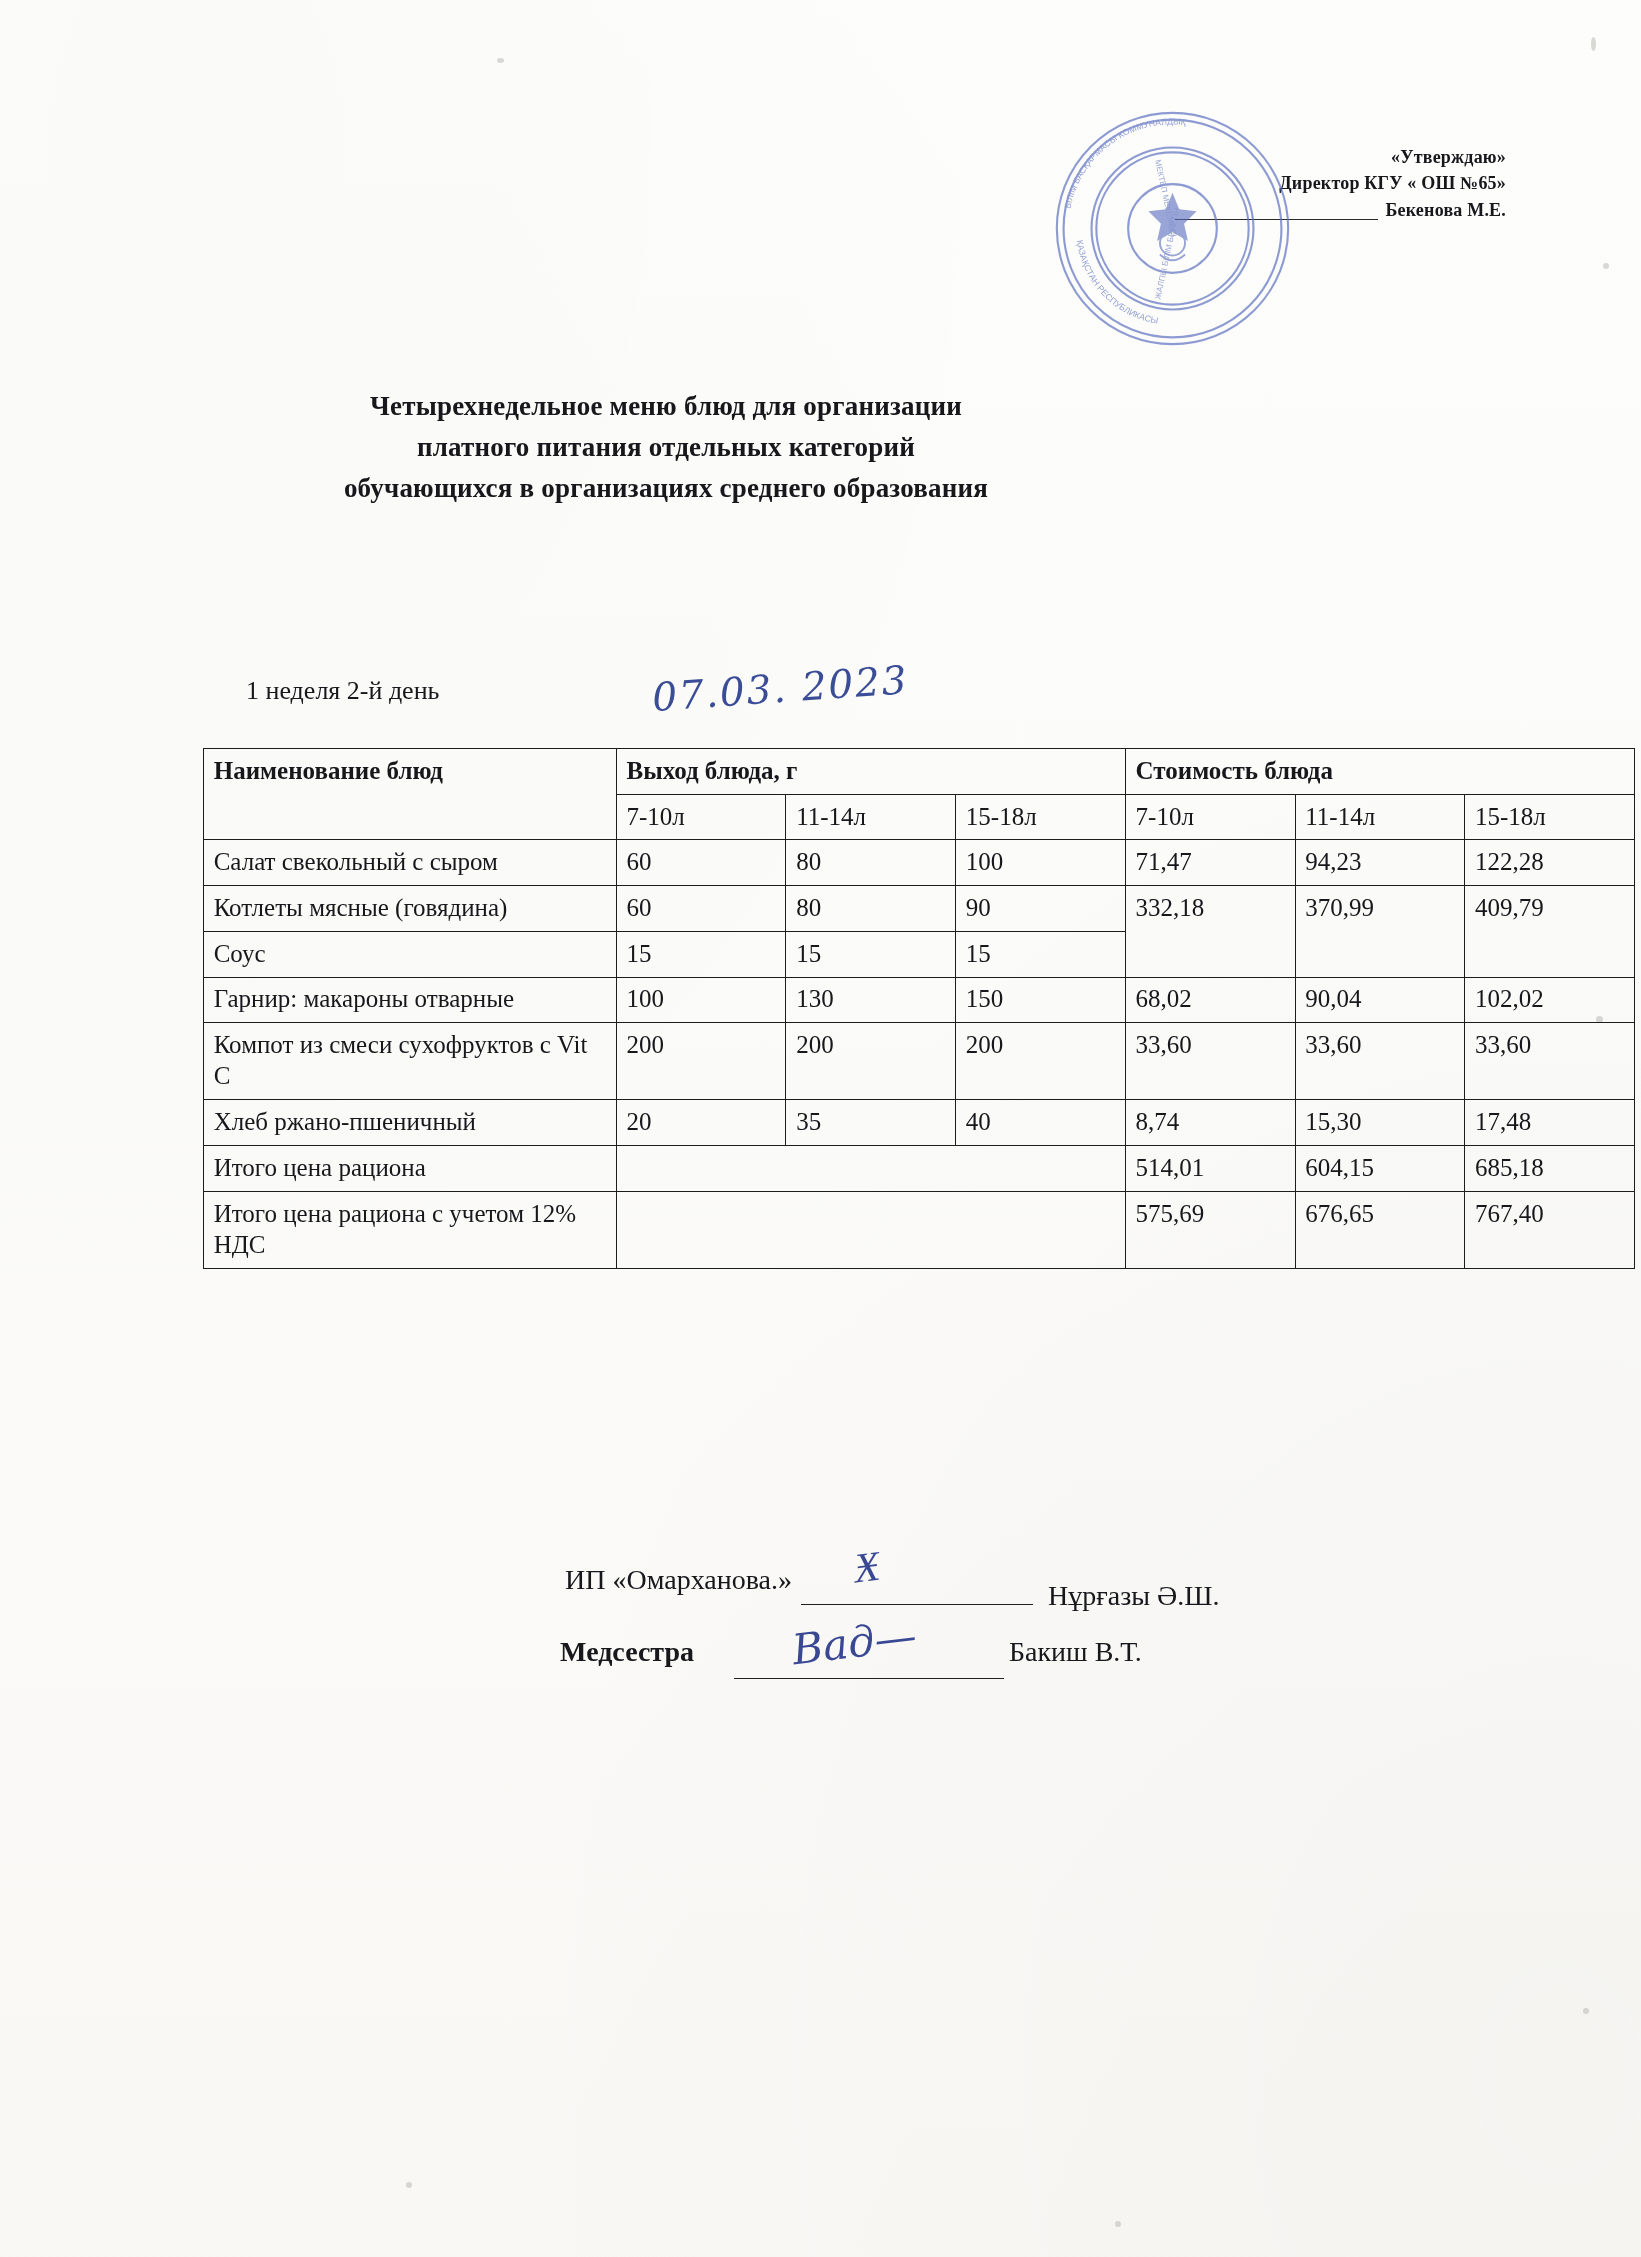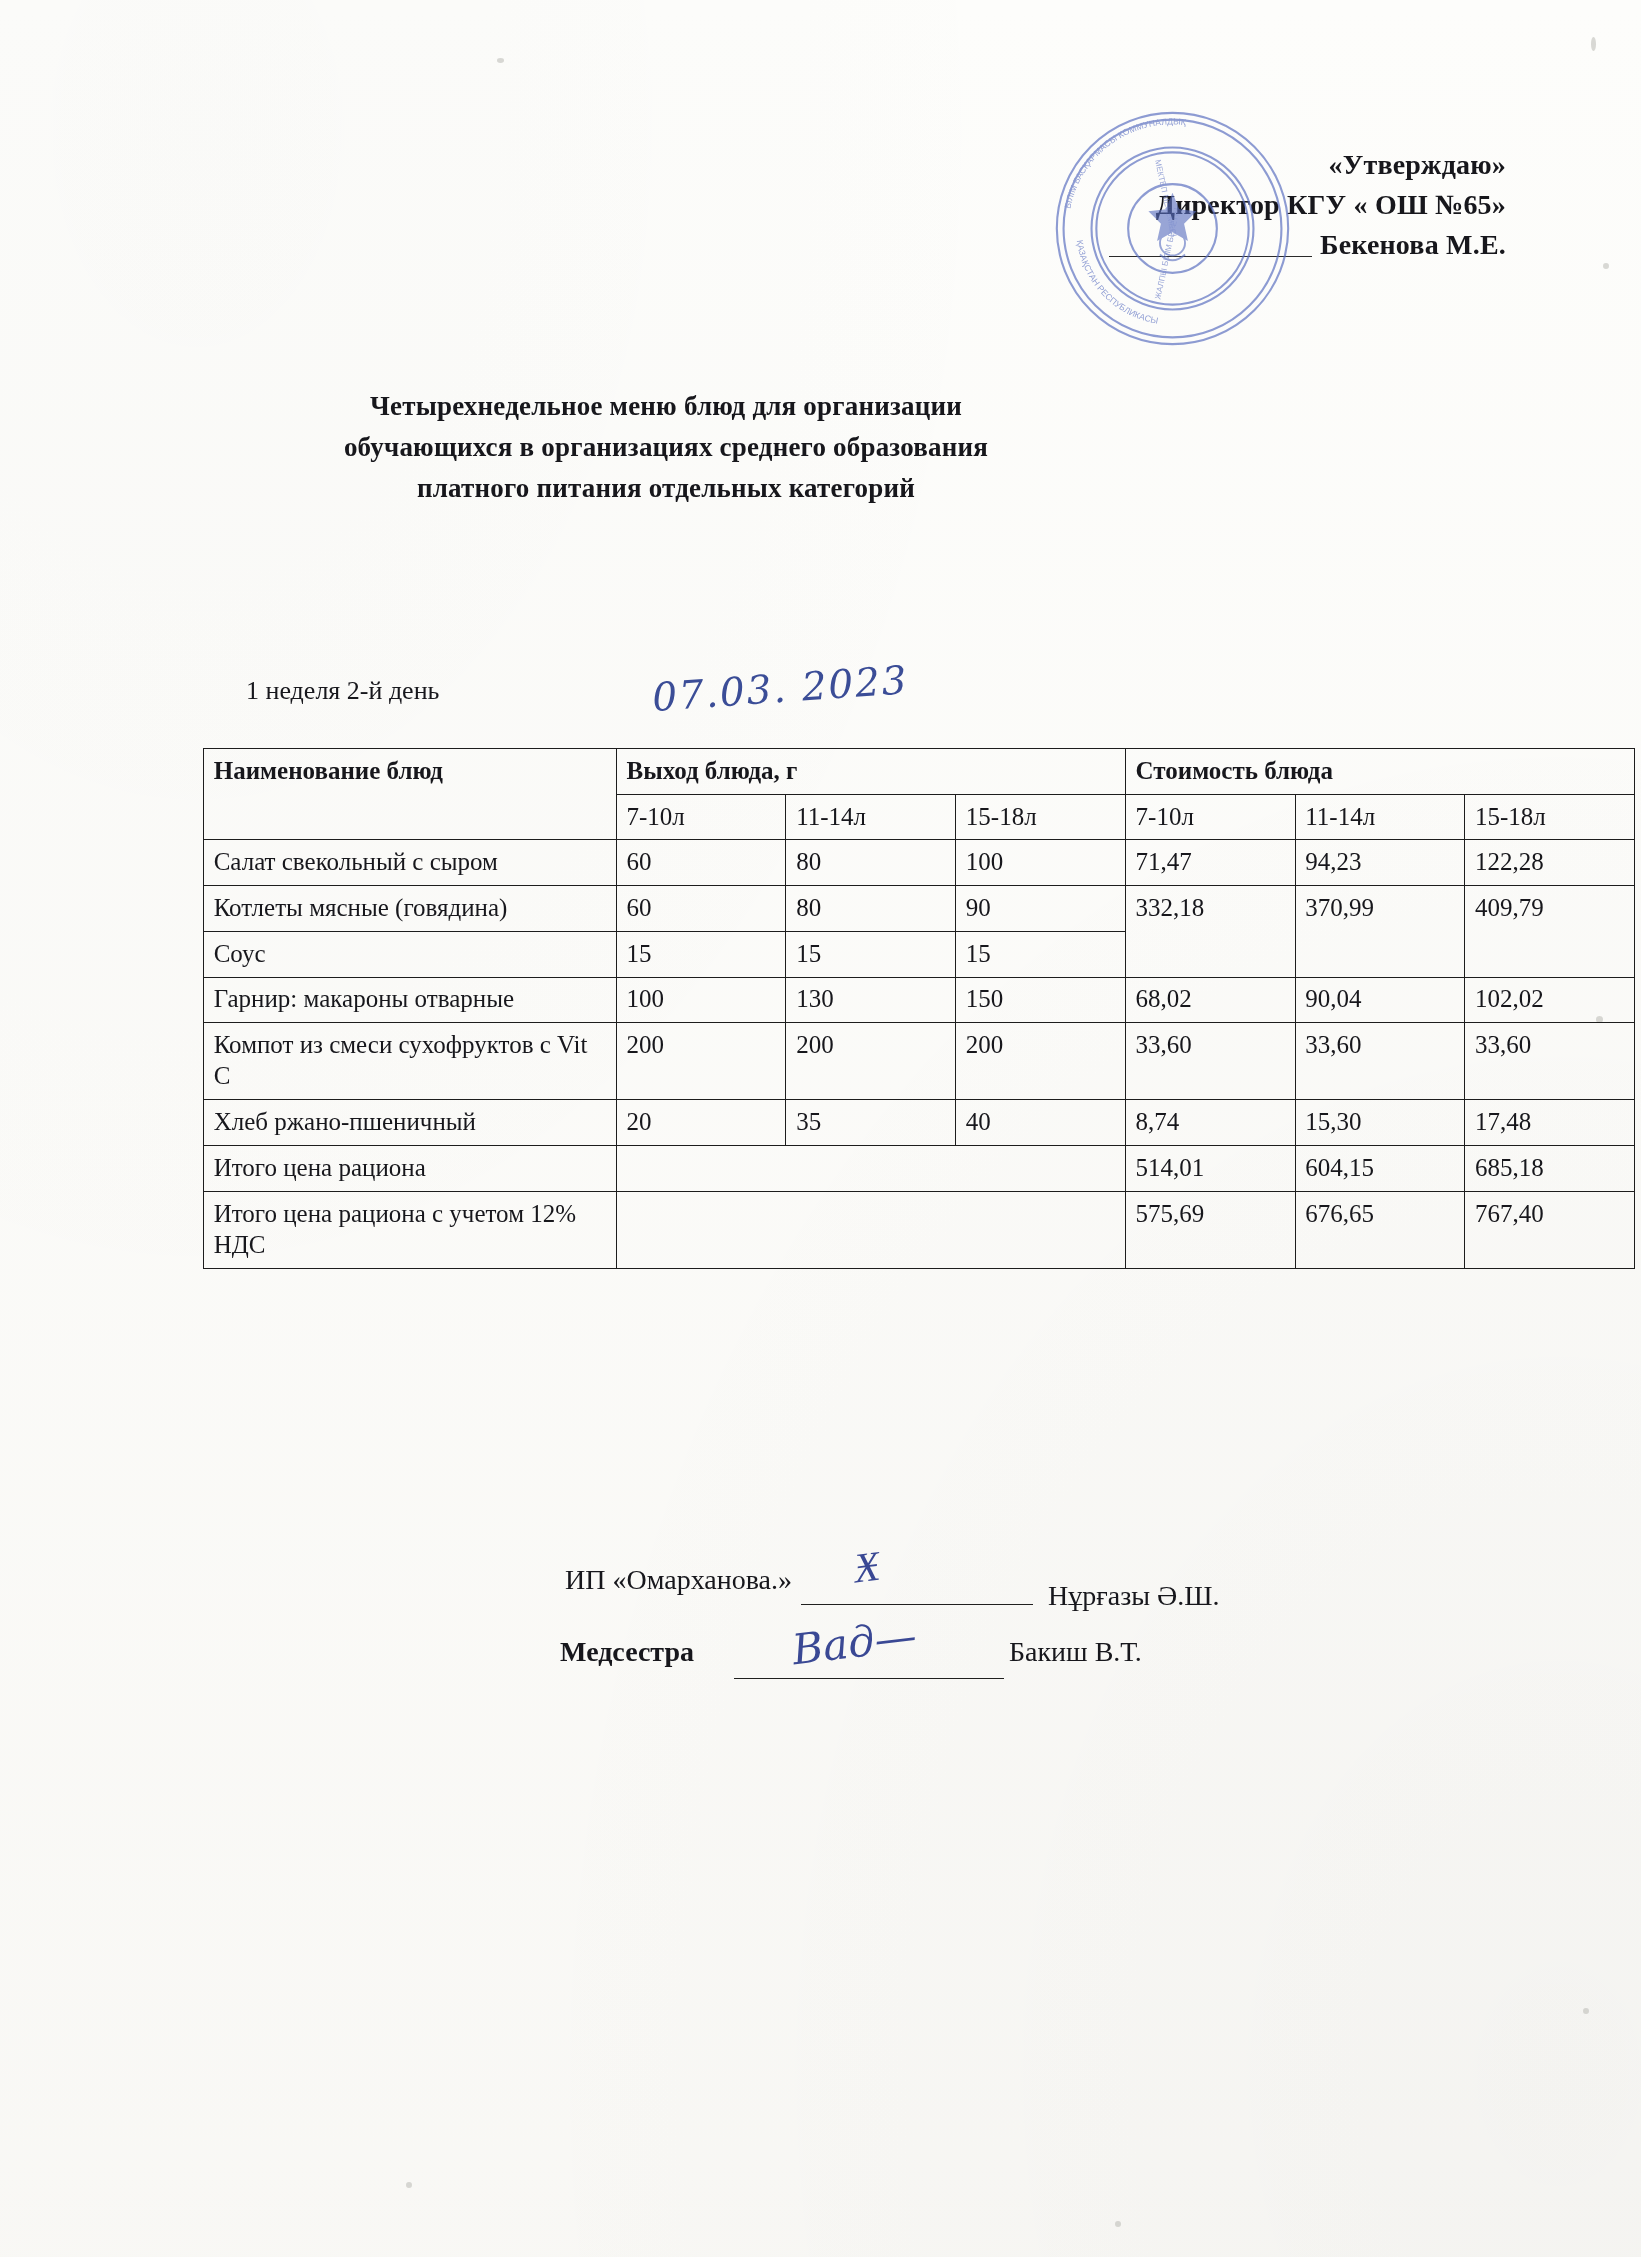--- a/index.html
+++ b/index.html
@@ -34,21 +34,21 @@
     opacity: .55;
   }
 
   
   .approval {
     position: absolute;
     top: 145px;
     right: 135px;
     text-align: right;
     font-weight: bold;
-    font-size: 28px;
+    font-size: 18px;
     line-height: 1.42;
     letter-spacing: 0.2px;
   }
   .approval .sig-line {
     display: inline-block;
     width: 203px;
     border-bottom: 1.9px solid #2a2a2a;
     height: 23px;
     vertical-align: -3.9px;
     margin-right: 7.7px;
@@ -208,22 +208,22 @@
       <path id="arc-bottom" d="M25,125 a100,100 0 0 0 200,0"></path>
     </defs>
     <g fill="#5a6fc0" font-family="'Liberation Sans', sans-serif" font-size="8.5" opacity="0.85">
       <text transform="rotate(-78 125 125)" x="50" y="128">ЖАЛПЫ БІЛІМ БЕРЕТІН</text>
       <text transform="rotate(78 125 125)" x="52" y="128">МЕКТЕП МЕКЕМЕСІ</text>
     </g>
   </svg>
 
   <div class="title">
     <div>Четырехнедельное меню блюд для организации</div>
+    <div>платного питания отдельных категорий</div>
     <div>обучающихся в организациях среднего образования</div>
-    <div>платного питания отдельных категорий</div>
   </div>
 
   <div class="day-label">1 неделя 2-й день</div>
   <div class="hand-date">07.03. 2023</div>
 
   <div class="tbl-wrap">
     <table class="menu">
       <thead>
         <tr>
           <th class="c-name" rowspan="2">Наименование блюд</th>

